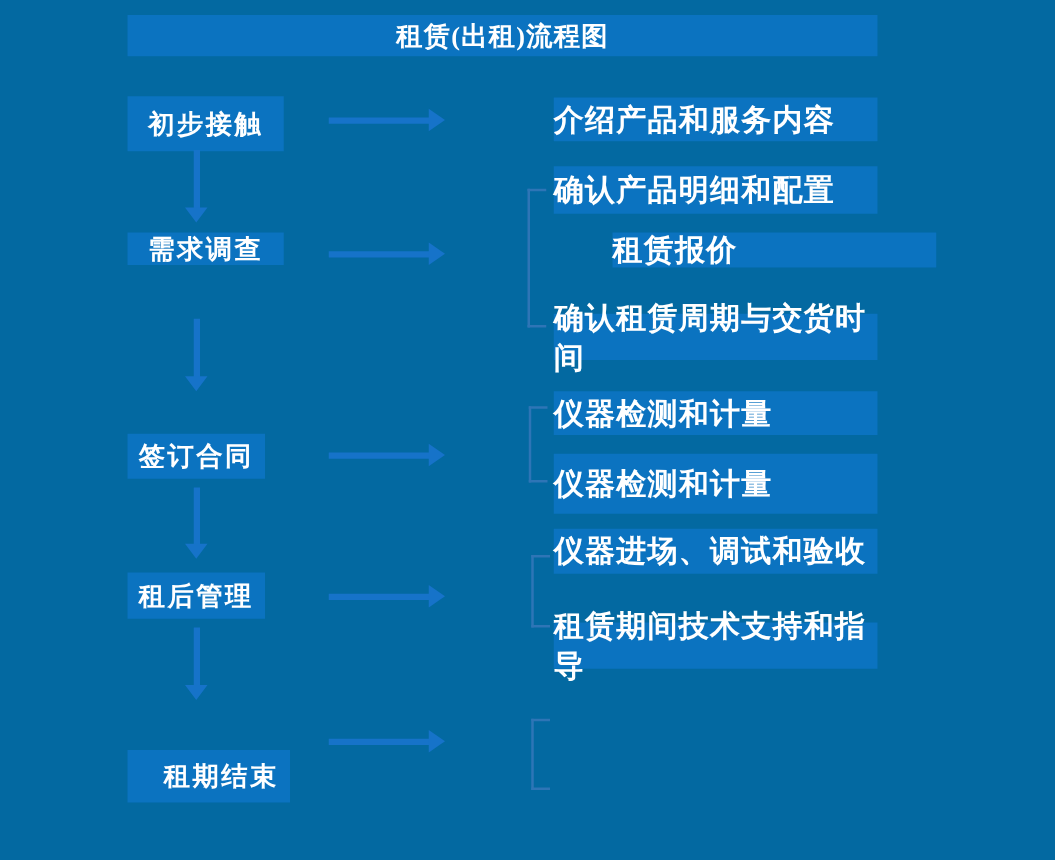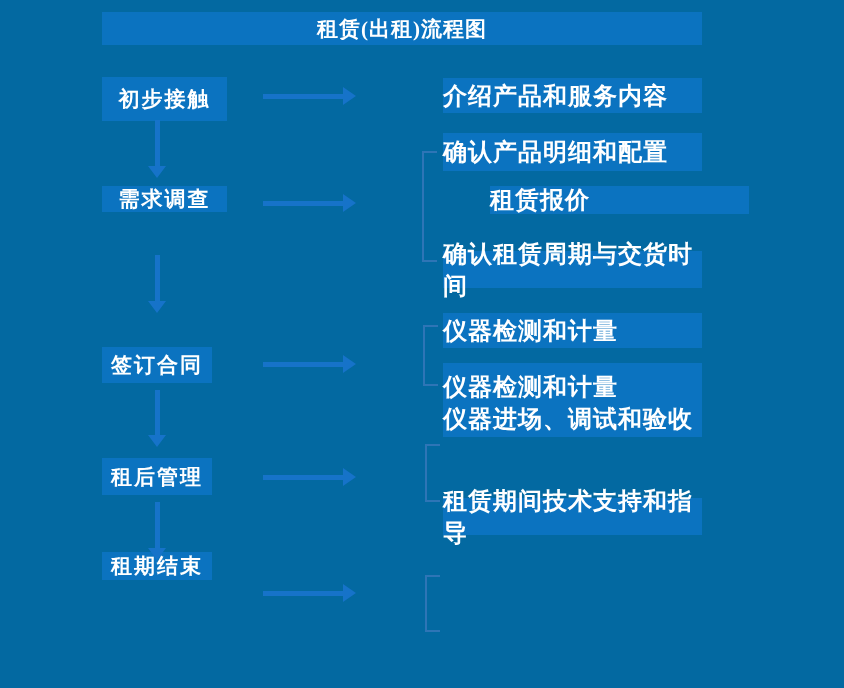--- a/index.html
+++ b/index.html
@@ -45,29 +45,29 @@
 <body>
 
 <div class="canvas">
 
   <div class="title-bar box-fill" style="background: rgb(11, 115, 192);">租赁(出租)流程图</div>
 
   <div class="stage-box box-fill" style="left: 102px; top: 77px; width: 125px; height: 44px; background: rgb(11, 115, 192);">初步接触</div>
   <div class="stage-box box-fill" style="left: 102px; top: 186px; width: 125px; height: 26px; background: rgb(11, 115, 192);">需求调查</div>
   <div class="stage-box box-fill" style="left: 102px; top: 347px; width: 110px; height: 36px; background: rgb(11, 115, 192);">签订合同</div>
   <div class="stage-box box-fill" style="left: 102px; top: 458px; width: 110px; height: 37px; background: rgb(11, 115, 192);">租后管理</div>
-  <div class="stage-box box-fill" style="left: 102px; top: 552px; width: 110px; height: 28px; background: rgb(11, 115, 192);">租期结束</div>
+  <div class="stage-box box-fill" style="left: 102px; top: 600px; width: 110px; height: 42px; background: rgb(11, 115, 192); padding-left: 20px;">租期结束</div>
 
   <div class="detail-box box-fill" style="top: 78px; height: 35px; background: rgb(11, 115, 192);">介绍产品和服务内容</div>
   <div class="detail-box box-fill" style="top: 133px; height: 38px; background: rgb(11, 115, 192);">确认产品明细和配置</div>
   <div class="detail-box box-fill" style="top: 186px; height: 28px; background: rgb(11, 115, 192); margin-left: 47px;">租赁报价</div>
   <div class="detail-box box-fill" style="top: 251px; height: 37px; background: rgb(11, 115, 192);">确认租赁周期与交货时间</div>
   <div class="detail-box box-fill" style="top: 313px; height: 35px; background: rgb(11, 115, 192);">仪器检测和计量</div>
   <div class="detail-box box-fill" style="top: 363px; height: 48px; background: rgb(11, 115, 192);">仪器检测和计量</div>
-  <div class="detail-box box-fill" style="top: 401px; height: 36px; background: rgb(11, 115, 192);">仪器进场、调试和验收</div>
+  <div class="detail-box box-fill" style="top: 423px; height: 36px; background: rgb(11, 115, 192);">仪器进场、调试和验收</div>
   <div class="detail-box box-fill" style="top: 498px; height: 37px; background: rgb(11, 115, 192);">租赁期间技术支持和指导</div>
 
   <div class="harrow" style="top:87px;">
       <div class="shaft arrow-fill" style="background: rgb(22, 115, 201);"></div>
       <div class="head arrow-head" style="border-left-color: rgb(22, 115, 201);"></div>
     </div>
   <div class="harrow" style="top:194px;">
       <div class="shaft arrow-fill" style="background: rgb(22, 115, 201);"></div>
       <div class="head arrow-head" style="border-left-color: rgb(22, 115, 201);"></div>
     </div>

